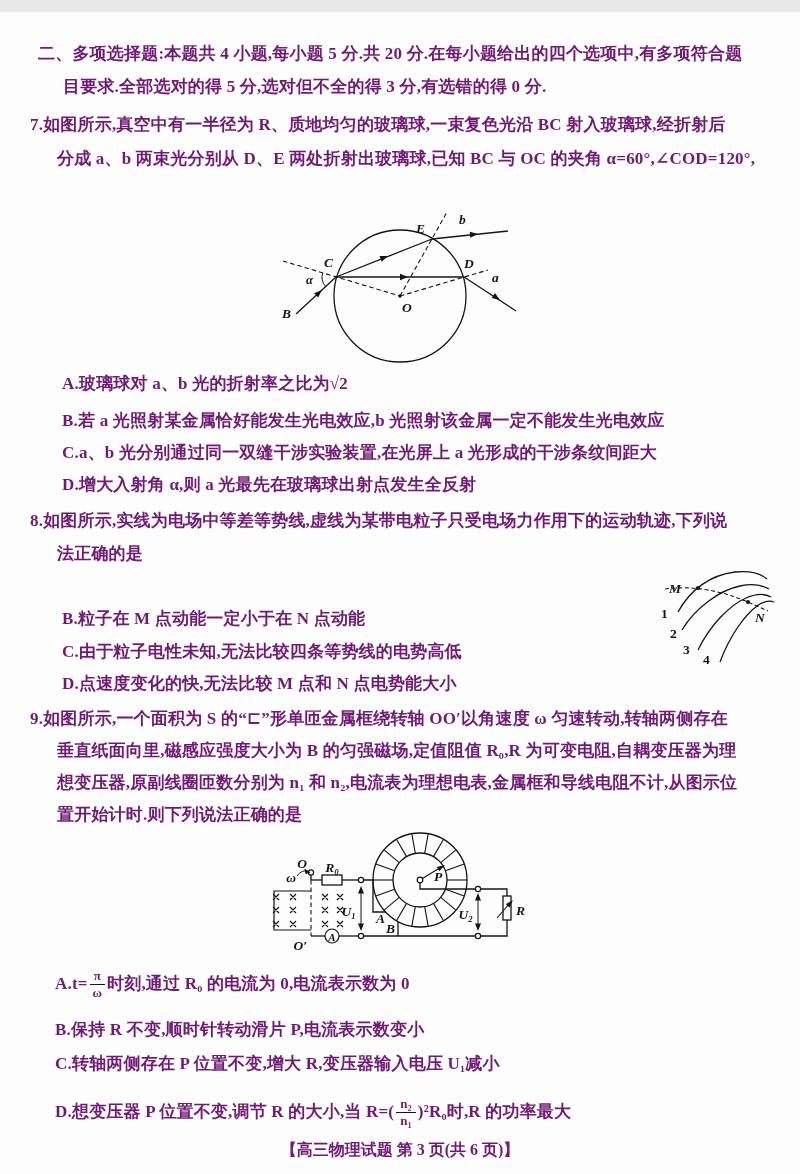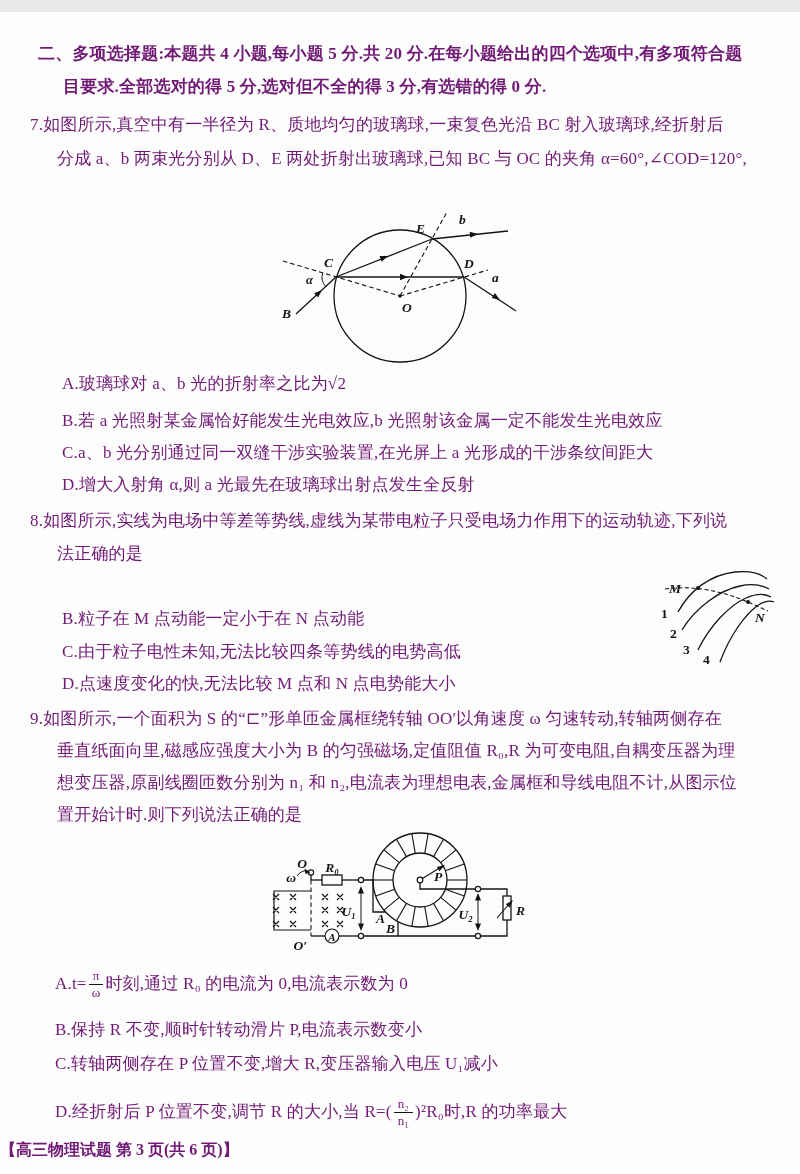--- a/index.html
+++ b/index.html
@@ -1,20 +1,20 @@
 <!DOCTYPE html>
 <html><head>
 <meta charset="utf-8">
 <style>
   html,body{margin:0;padding:0;background:#e8e8e8;}
   .page{position:relative;width:800px;height:1174px;background:#fdfdfd;margin:12px auto;
         font-family:"Liberation Serif","DejaVu Serif",serif;color:#701a75;overflow:hidden;}
-  .ln{position:absolute;font-size:17px;font-weight:400;white-space:nowrap;letter-spacing:0.2px;}
+  .ln{position:absolute;font-size:17px;font-weight:700;white-space:nowrap;letter-spacing:0.2px;}
   .hd{font-weight:700;}
-  .ftr{position:absolute;width:100%;font-size:16px;font-weight:700;}
+  .ftr{position:absolute;width:100%;text-align:center;font-size:16px;font-weight:700;}
   .frac{display:inline-flex;flex-direction:column;align-items:center;vertical-align:middle;
         line-height:1;font-size:13px;margin:0 2px;transform:translateY(-1px);}
   .frac .num{border-bottom:1.4px solid #141414;padding:0 4px 1.5px;}
   .frac .den{padding-top:1.5px;}
   svg{position:absolute;overflow:visible;}
   svg text{font-family:"Liberation Serif","DejaVu Serif",serif;font-style:italic;font-weight:700;
            font-size:13.5px;fill:#141414;}
   .thin{stroke:#141414;stroke-width:1.3;fill:none;}
   .dash{stroke:#141414;stroke-width:1.1;fill:none;stroke-dasharray:4.5 3;}
   .arr{fill:#141414;stroke:none;}
@@ -181,21 +181,21 @@
 
   <div class="ln" style="left:55px;top:958px">
     <span>A.t=</span><span class="frac">
         <span class="num">π</span>
         <span class="den">ω</span>
       </span><span>时刻,通过 R₀ 的电流为 0,电流表示数为 0</span>
   </div>
   <div class="ln" style="left:55px;top:1006px">B.保持 R 不变,顺时针转动滑片 P,电流表示数变小</div>
   <div class="ln" style="left:55px;top:1040px">C.转轴两侧存在 P 位置不变,增大 R,变压器输入电压 U₁减小</div>
   <div class="ln" style="left:55px;top:1086px">
-    <span>D.经折射后 P 位置不变,调节 R 的大小,当 R=(</span><span class="frac">
+    <span>D.想变压器 P 位置不变,调节 R 的大小,当 R=(</span><span class="frac">
         <span class="num">n₂</span>
         <span class="den">n₁</span>
       </span><span>)²R₀时,R 的功率最大</span>
   </div>
 
   <div class="ftr" style="top:1128px">【高三物理试题  第 3 页(共 6 页)】</div>
 
 </div>
 
 </body></html>

